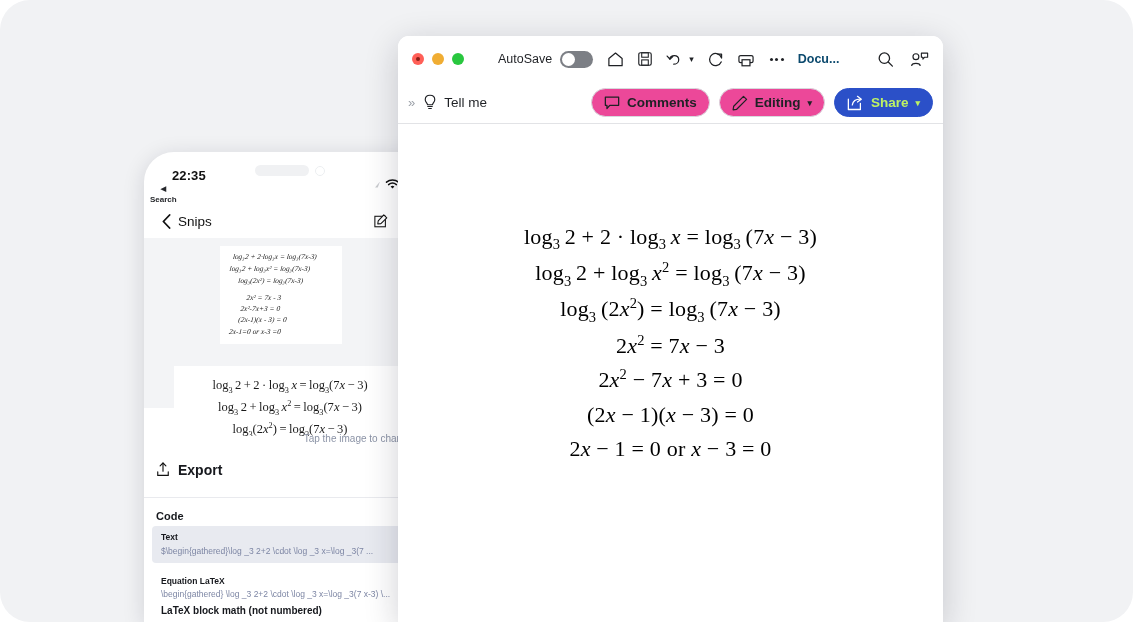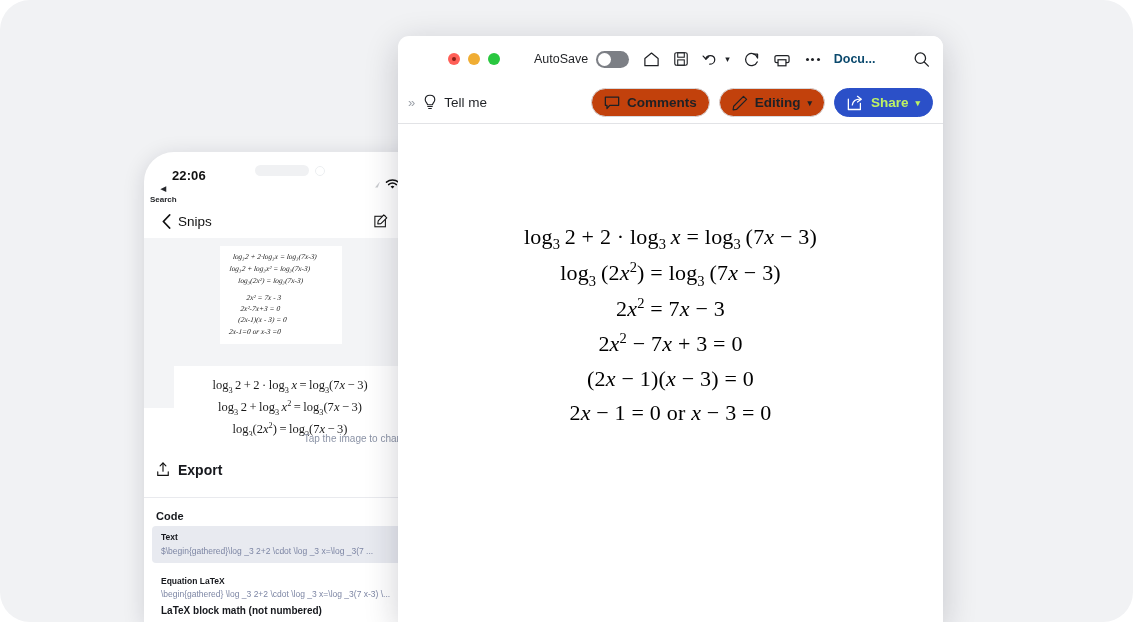--- a/index.html
+++ b/index.html
@@ -130,21 +130,20 @@
     background: #ffffff;
     border-radius: 11px 11px 0 0;
     overflow: hidden;
     box-shadow: 0 8px 34px rgba(18,22,38,0.20);
   }
   .w-titlebar {
     height: 46px; width: 100%;
     display: flex; align-items: center;
     padding: 0 14px;
     background: #ffffff;
-    margin-left: 36px;
   }
   .lights { display: flex; gap: 8px; align-items: center; }
   .lt { width: 12px; height: 12px; border-radius: 50%; }
   .lt.r { background: #ff5f57; }
   .lt.y { background: #f0ad33; }
   .lt.g { background: #29c73f; }
   .lt.r::after{ content:""; display:block; width:4px;height:4px;border-radius:50%;background:#8a1f17;margin:4px auto; }
 
   .autosave-label { font-size: 12.5px; color: #1f2125; margin-left: 34px; }
   .toggle {
@@ -164,21 +163,21 @@
     display: flex; align-items: center; padding: 0 10px;
     background: #ffffff;
     border-bottom: 1px solid #e2e3e6;
   }
   .chev2 { color: #9ba0a8; font-size: 13px; letter-spacing: -2px; margin-right: 10px; }
   .tellme { font-size: 13.5px; color: #1f2125; margin-left: 7px; }
   .ribbon-right { margin-left: auto; display: flex; align-items: center; gap: 9px; }
   .pill {
     display: flex; align-items: center; gap: 7px;
     height: 29px; padding: 0 12px;
-    border-radius: 15px; border: 1px solid #d7d9dd; background: #c2410c;
+    border-radius: 15px; border: 1px solid #d7d9dd; background: #ec4899;
     font-size: 13.5px; font-weight: bold; color: #1f2125;
   }
   .pill.primary {
     background: #2b50c8; border-color: #2b50c8; color: #bef264;
   }
   .caret { font-size: 9px; color: inherit; }
 
   .w-page {
     width: 100%; height: calc(100% - 88px);
     background: #ffffff;
@@ -202,21 +201,21 @@
 <div id="stage">
 
   <div id="phone">
 
     <div class="island-wrap">
       <div class="island-pill"></div>
       <div class="island-dot"></div>
     </div>
 
     <div class="statusbar">
-      <div class="sb-time">22:06</div>
+      <div class="sb-time">22:35</div>
       <div class="sb-search">
         <span style="font-size:7px;">◀</span>
         <span>Search</span>
       </div>
       <div class="sb-right">
         <span class="sb-loc"></span>
         <svg width="15" height="11" viewBox="0 0 15 11">
           <path d="M7.5 9.6 L5.6 7.4 A3.1 3.1 0 0 1 9.4 7.4 Z" fill="#111"></path>
           <path d="M3.6 5.6 A6.2 6.2 0 0 1 11.4 5.6" stroke="#111" stroke-width="1.5" fill="none" stroke-linecap="round"></path>
           <path d="M1.5 3.2 A9.4 9.4 0 0 1 13.5 3.2" stroke="#111" stroke-width="1.5" fill="none" stroke-linecap="round"></path>
@@ -406,20 +405,23 @@
           <span class="caret">▾</span>
         </div>
       </div>
     </div>
 
     <div class="w-page">
       <div class="w-eq">
         log<sub>3</sub> 2 + 2 · log<sub>3</sub> <i>x</i> = log<sub>3</sub> (7<i>x</i> − 3)
       </div>
       <div class="w-eq">
+        log<sub>3</sub> 2 + log<sub>3</sub> <i>x</i><sup>2</sup> = log<sub>3</sub> (7<i>x</i> − 3)
+      </div>
+      <div class="w-eq">
         log<sub>3</sub> (2<i>x</i><sup>2</sup>) = log<sub>3</sub> (7<i>x</i> − 3)
       </div>
       <div class="w-eq">
         2<i>x</i><sup>2</sup> = 7<i>x</i> − 3
       </div>
       <div class="w-eq">
         2<i>x</i><sup>2</sup> − 7<i>x</i> + 3 = 0
       </div>
       <div class="w-eq">
         (2<i>x</i> − 1)(<i>x</i> − 3) = 0

